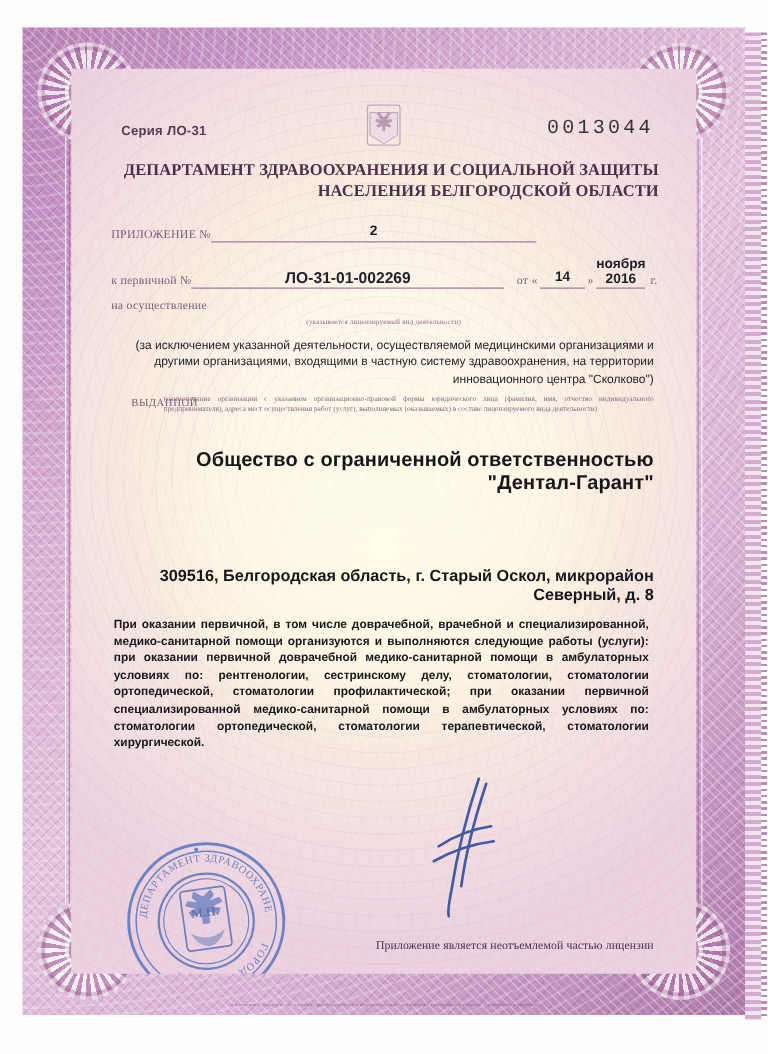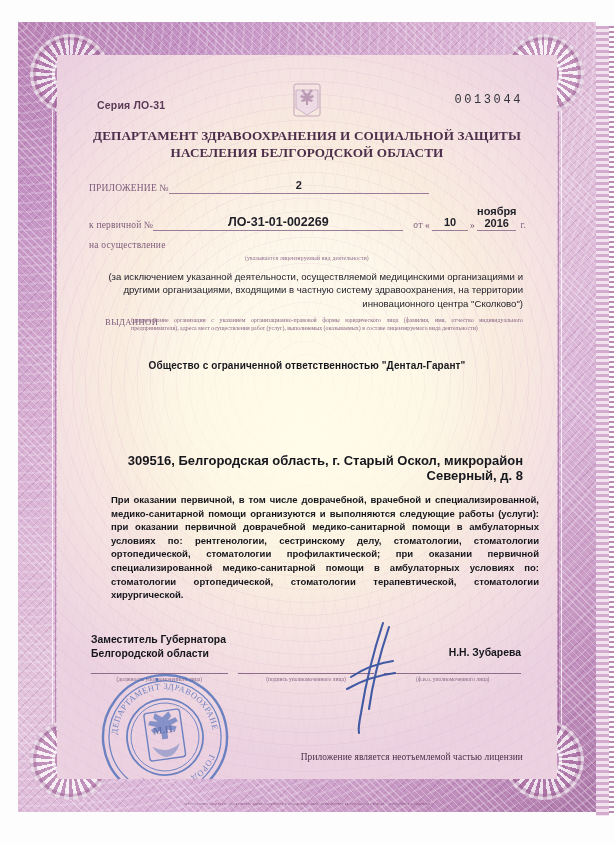--- a/index.html
+++ b/index.html
@@ -63,25 +63,25 @@
   .stub2{position:absolute;right:0px;top:26px;width:5px;height:790px;
      background:repeating-linear-gradient(180deg, #b98bb4 0 2px, #ffffff 2px 5px);}
 
   
   .content{position:absolute;left:0;top:0;width:500px;height:724px;
      color:#2b2b33;}
 
   .serial{position:absolute;left:40px;top:44px;font-size:10.5px;font-weight:bold;
      color:#5a3a57;letter-spacing:.2px;}
   .docnum{position:absolute;right:34px;top:38px;font-family:"Liberation Mono", monospace;
-     font-size:12px;letter-spacing:2.6px;color:#33333b;}
+     font-size:16px;letter-spacing:2.6px;color:#33333b;}
 
   .emblem{position:absolute;left:50%;top:27px;margin-left:-17px;width:34px;height:42px;opacity:.55;}
 
-  .org-title{position:absolute;left:30px;top:72px;width:440px;text-align:center;
+  .org-title{position:absolute;left:30px;top:72px;width:440px;text-align:right;
      font-family:"Liberation Serif", serif;font-weight:bold;font-size:13.2px;
      line-height:17px;color:#4d2f4b;letter-spacing:.1px;}
 
   .row{position:absolute;display:flex;align-items:flex-end;}
   .lbl{font-family:"Liberation Serif", serif;font-size:9.5px;color:#7e5b7b;
      letter-spacing:.2px;white-space:nowrap;padding-bottom:1px;}
   .fill{border-bottom:1px solid #9d7c9a;flex:1 1 auto;text-align:center;
      font-size:11px;font-weight:bold;color:#1f1f28;padding-bottom:1px;min-height:13px;}
   .fill.big{font-size:12.5px;}
 
@@ -94,28 +94,28 @@
 
   .exception{position:absolute;left:34px;top:215px;width:432px;text-align:right;
      font-size:9.6px;line-height:13.4px;color:#23232b;font-weight:500;}
 
   .issued-lbl{position:absolute;left:48px;top:262px;font-family:"Liberation Serif", serif;
      font-size:8.6px;color:#7e5b7b;letter-spacing:.4px;}
   .issued-note{position:absolute;left:74px;top:261px;width:392px;
      font-family:"Liberation Serif", serif;font-size:5.9px;line-height:8.4px;
      color:#8a6787;text-align:justify;}
 
-  .company{position:absolute;left:34px;top:305px;width:432px;text-align:center;
-     font-size:10px;font-weight:bold;color:#16161d;letter-spacing:.1px;}
+  .company{position:absolute;left:34px;top:305px;width:432px;text-align:right;
+     font-size:16px;font-weight:bold;color:#16161d;letter-spacing:.1px;}
 
   .address{position:absolute;left:34px;top:398px;width:432px;text-align:right;
      font-size:13px;font-weight:bold;color:#16161d;}
 
   .body{position:absolute;left:34px;top:438px;width:428px;text-align:justify;
-     font-size:9.5px;line-height:13.6px;font-weight:bold;color:#16161d;margin-left:20px;}
+     font-size:9.5px;line-height:13.6px;font-weight:bold;color:#16161d;}
 
   .sig-wrap{position:absolute;left:34px;top:578px;width:430px;}
   .sig-title{font-size:10.4px;font-weight:bold;line-height:13.6px;color:#16161d;}
   .sig-name{position:absolute;right:0;top:14px;font-size:10.4px;font-weight:bold;color:#16161d;}
   .sig-lines{position:absolute;left:0;top:40px;width:430px;display:flex;gap:10px;}
   .sig-cell{flex:1;border-top:1px solid #8e6c8b;padding-top:2px;text-align:center;
      font-family:"Liberation Serif", serif;font-size:5.6px;color:#8a6787;}
 
   
   .ink{position:absolute;left:272px;top:562px;width:90px;height:118px;pointer-events:none;}
@@ -174,21 +174,21 @@
 
       <div class="row r-app">
         <span class="lbl">ПРИЛОЖЕНИЕ №</span>
         <span class="fill">2</span>
       </div>
 
       <div class="row r-lic">
         <span class="lbl">к первичной №</span>
         <span class="fill big" style="flex:0 0 250px">ЛО-31-01-002269</span>
         <span class="lbl" style="padding:0 2px 1px 10px">от «</span>
-        <span class="fill" style="flex:0 0 36px">10</span>
+        <span class="fill" style="flex:0 0 36px">14</span>
         <span class="lbl" style="padding:0 2px 1px 2px">»</span>
         <span class="fill">ноября 2016</span>
         <span class="lbl" style="padding-left:4px">г.</span>
       </div>
 
       <div class="row r-act">
         <span class="lbl">на осуществление</span>
       </div>
       <div class="caption" style="top:200px">(указывается лицензируемый вид деятельности)</div>
 
@@ -196,32 +196,20 @@
 
       <div class="issued-lbl">ВЫДАННОЙ</div>
       <div class="issued-note">(наименование организации с указанием организационно-правовой формы юридического лица (фамилия, имя, отчество индивидуального предпринимателя), адреса мест осуществления работ (услуг), выполняемых (оказываемых) в составе лицензируемого вида деятельности)</div>
 
       <div class="company">Общество с ограниченной ответственностью "Дентал-Гарант"</div>
 
       <div class="address">309516, Белгородская область, г. Старый Оскол, микрорайон Северный, д. 8</div>
 
       <div class="body">При оказании первичной, в том числе доврачебной, врачебной и специализированной, медико-санитарной помощи организуются и выполняются следующие работы (услуги): при оказании первичной доврачебной медико-санитарной помощи в амбулаторных условиях по: рентгенологии, сестринскому делу, стоматологии, стоматологии ортопедической, стоматологии профилактической; при оказании первичной специализированной медико-санитарной помощи в амбулаторных условиях по: стоматологии ортопедической, стоматологии терапевтической, стоматологии хирургической.</div>
 
-      <div class="sig-wrap">
-        <div class="sig-title">
-          <div>Заместитель Губернатора</div>
-          <div>Белгородской области</div>
-        </div>
-        <div class="sig-name">Н.Н. Зубарева</div>
-        <div class="sig-lines">
-          <div class="sig-cell">(должность уполномоченного лица)</div>
-          <div class="sig-cell">(подпись уполномоченного лица)</div>
-          <div class="sig-cell">(ф.и.о. уполномоченного лица)</div>
-        </div>
-      </div>
 
       <svg class="ink" viewBox="0 0 90 118">
         <g fill="none" stroke="#2f4d9e" stroke-width="2.1" stroke-linecap="round" opacity=".9">
           <path d="M54 6 C46 30 38 58 32 96 C30 106 29 112 30 116"></path>
           <path d="M60 10 C52 34 44 62 40 92"></path>
           <path d="M22 60 C34 52 50 46 64 44"></path>
           <path d="M18 72 C32 64 50 58 66 56"></path>
         </g>
       </svg>
 

